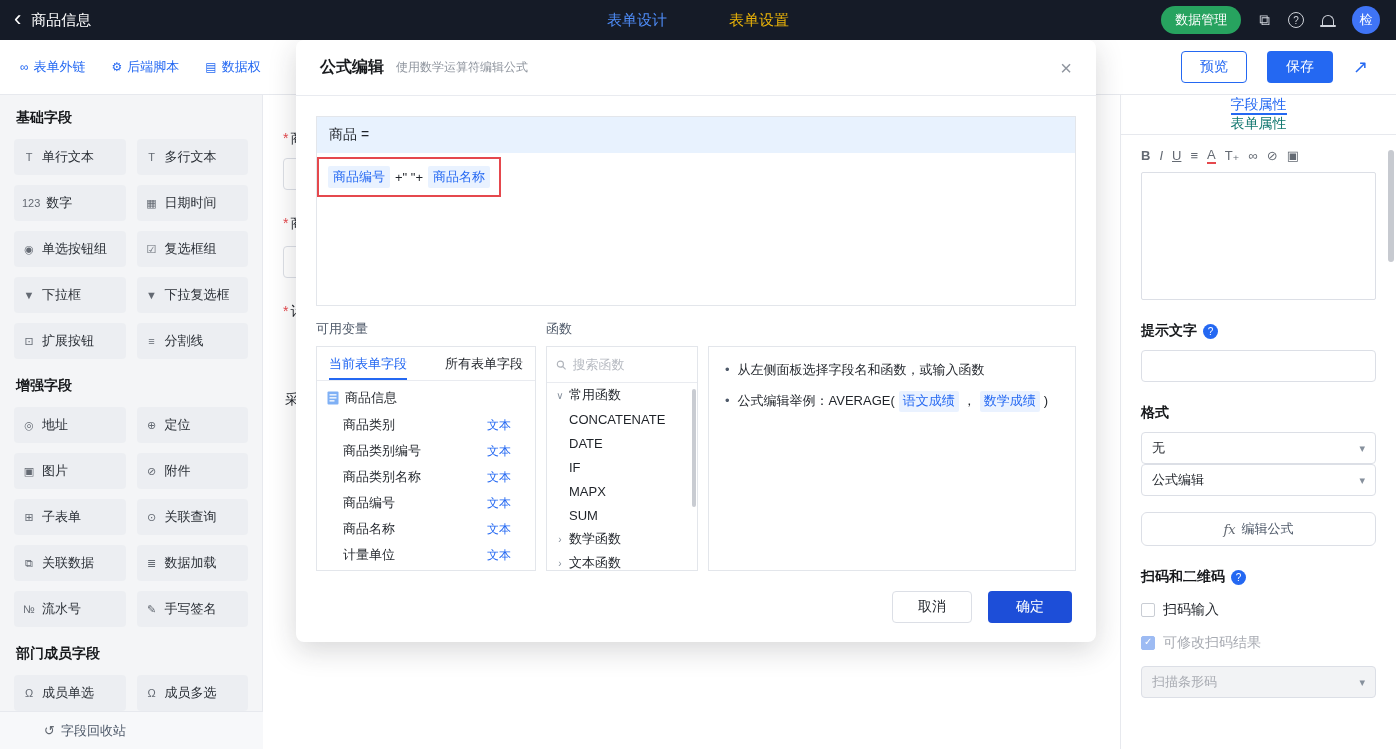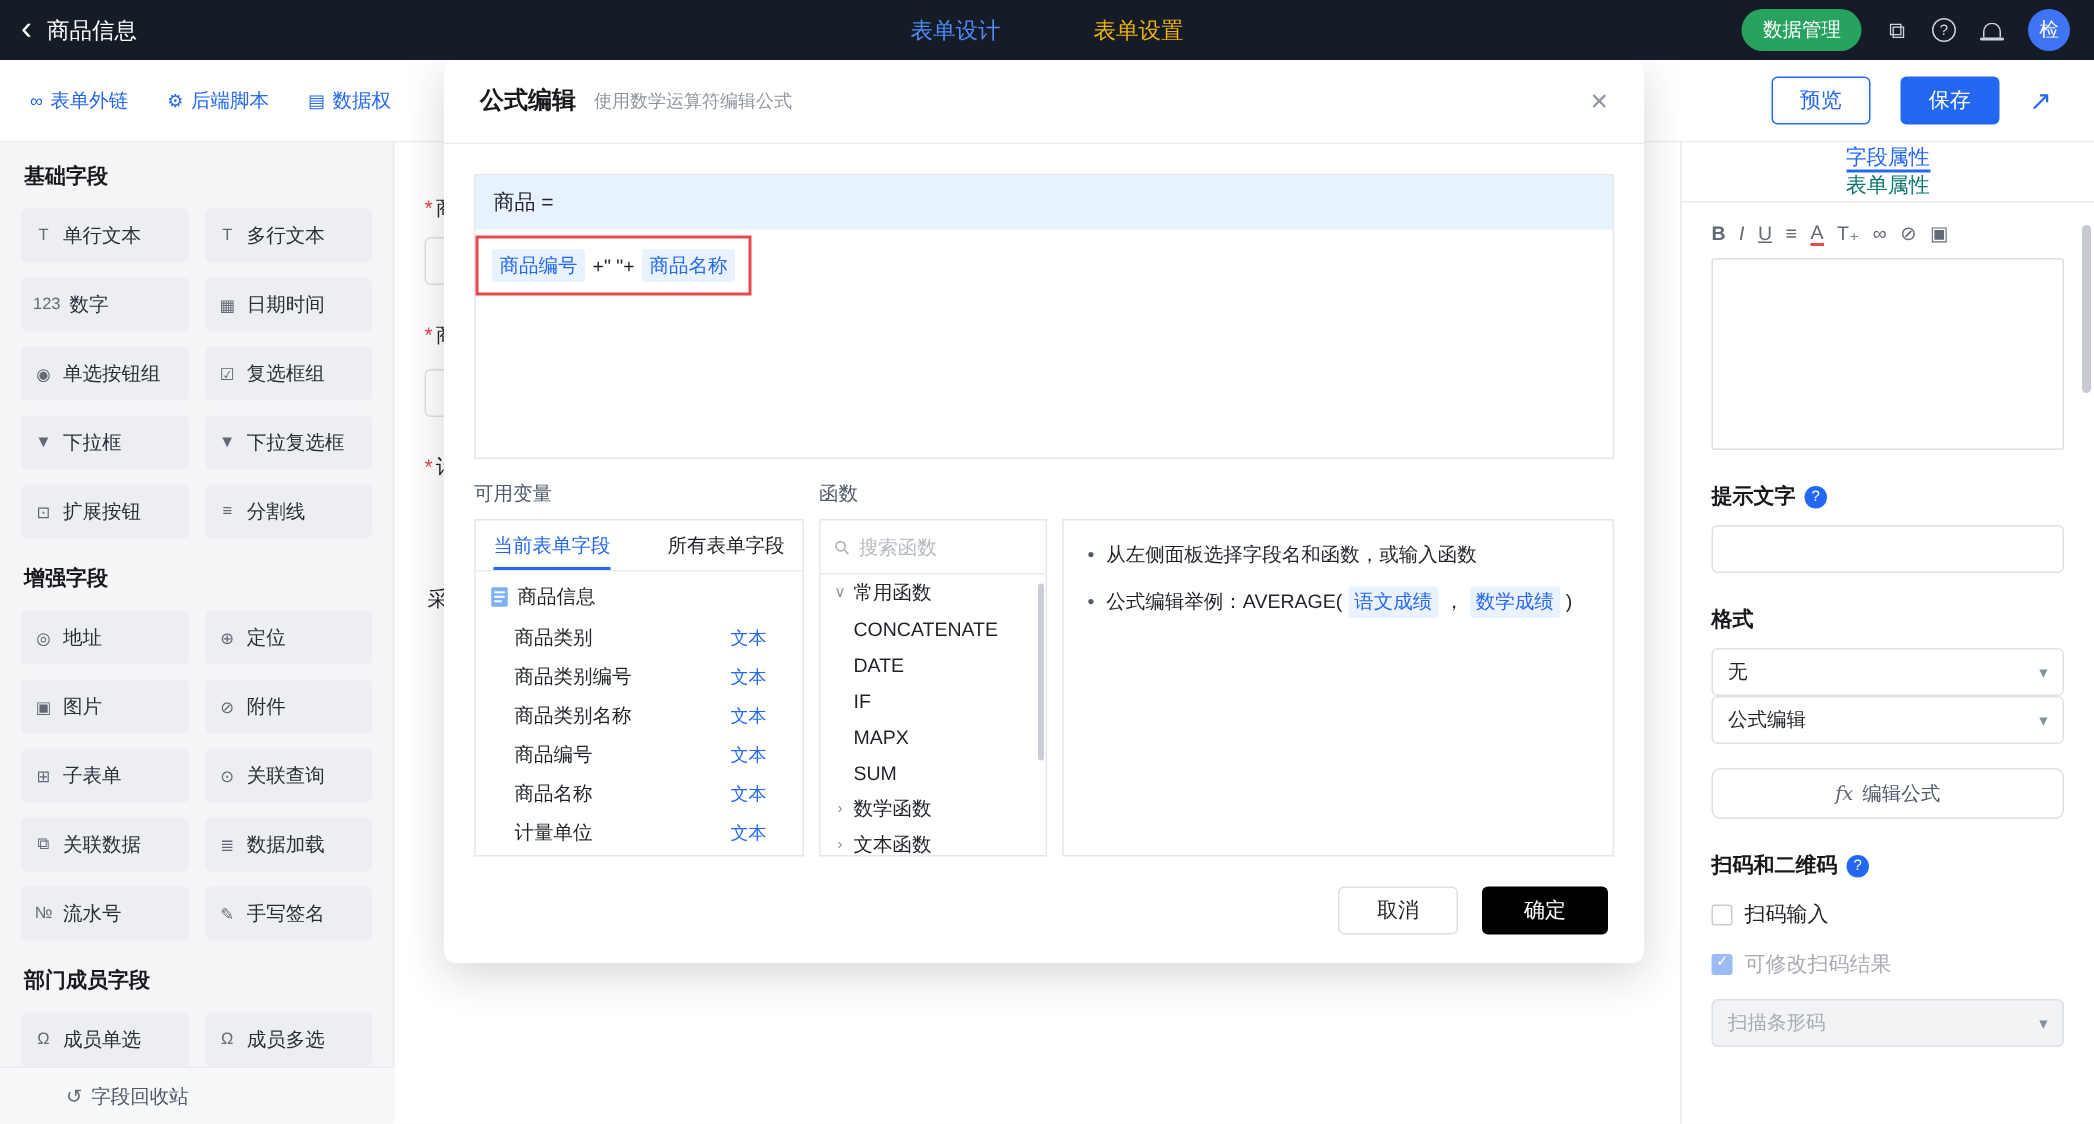--- a/index.html
+++ b/index.html
@@ -103,21 +103,21 @@
   .fn-group { display:flex; align-items:center; gap:4px; height:24px; padding-left:8px; font-size:13px; cursor:pointer; }
   .fn-caret { color:#86909c; font-size:10px; width:10px; text-align:center; }
   .fn-item { height:24px; display:flex; align-items:center; padding-left:22px; font-size:13px; cursor:pointer; }
   .fn-scroll { position:absolute; right:1px; top:42px; width:4px; height:118px; background:#c9ccd2; border-radius:2px; cursor:pointer; }
   .help-panel { flex:1; border:1px solid #e3e6eb; padding:13px 16px; font-size:13px; color:#1f2329; }
   .h-row { display:flex; margin-bottom:10px; line-height:1.6; flex-wrap:wrap; }
   .h-dot { color:#4e5969; margin-right:8px; }
   .h-token { color:#2468f2; background:#eaf2ff; border-radius:2px; padding:0 4px; margin:0 4px; cursor:pointer; }
   .m-footer { position:absolute; bottom:0; left:0; right:0; height:70px; display:flex; align-items:center; justify-content:flex-end; gap:16px; padding-right:24px; }
   .btn-cancel { width:80px; height:32px; border:1px solid #dcdfe6; background:#fff; border-radius:4px; font-size:14px; color:#1f2329; cursor:pointer; font-family:inherit; }
-  .btn-ok { width:84px; height:32px; border:none; background:#000000; border-radius:4px; font-size:14px; color:#fff; cursor:pointer; font-family:inherit; }
+  .btn-ok { width:84px; height:32px; border:none; background:#1d4ed8; border-radius:4px; font-size:14px; color:#fff; cursor:pointer; font-family:inherit; }
 </style>
 </head>
 <body>
 
 <header class="topbar">
   <div class="tb-left">
     <span class="tb-back">‹</span>
     <span class="tb-title">商品信息</span>
   </div>
   <nav class="tb-center">

